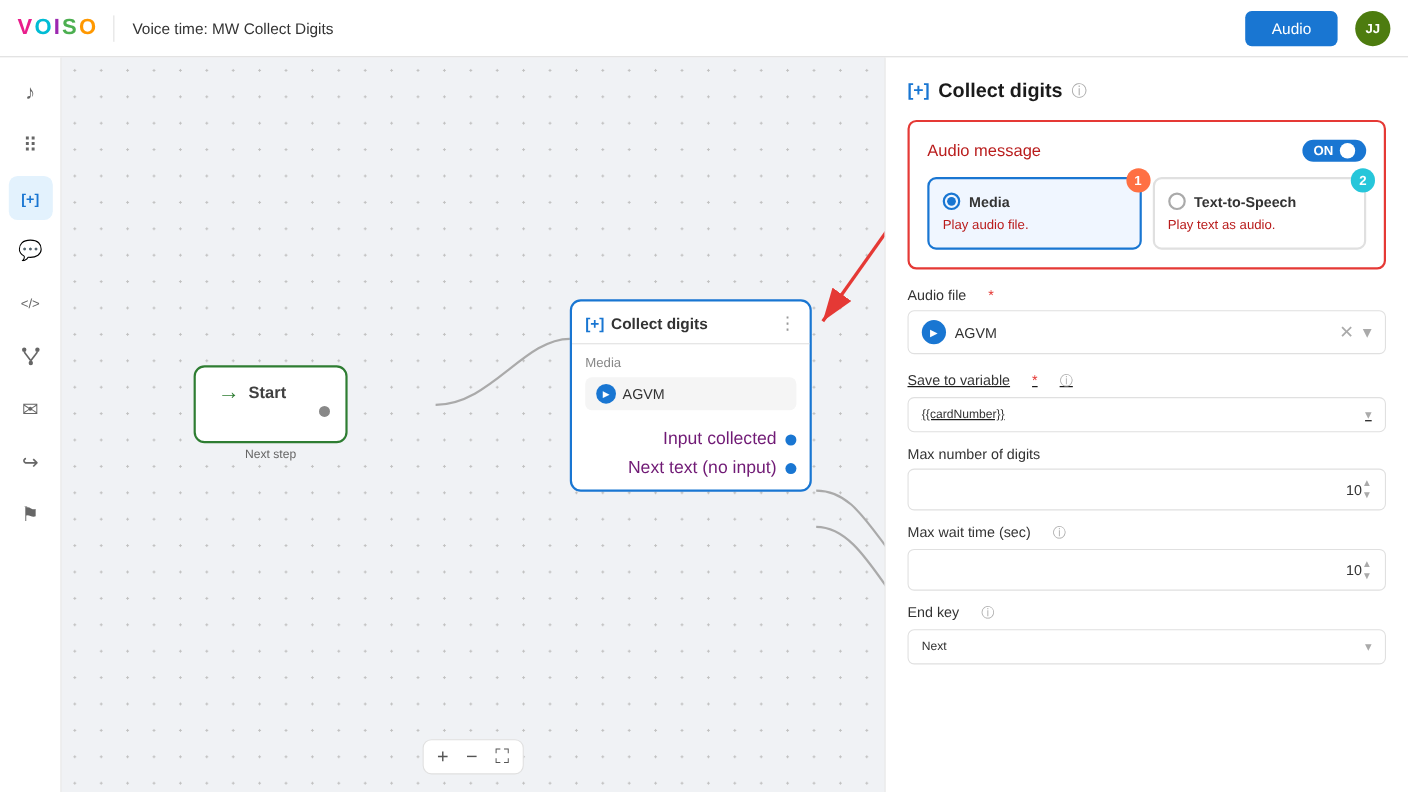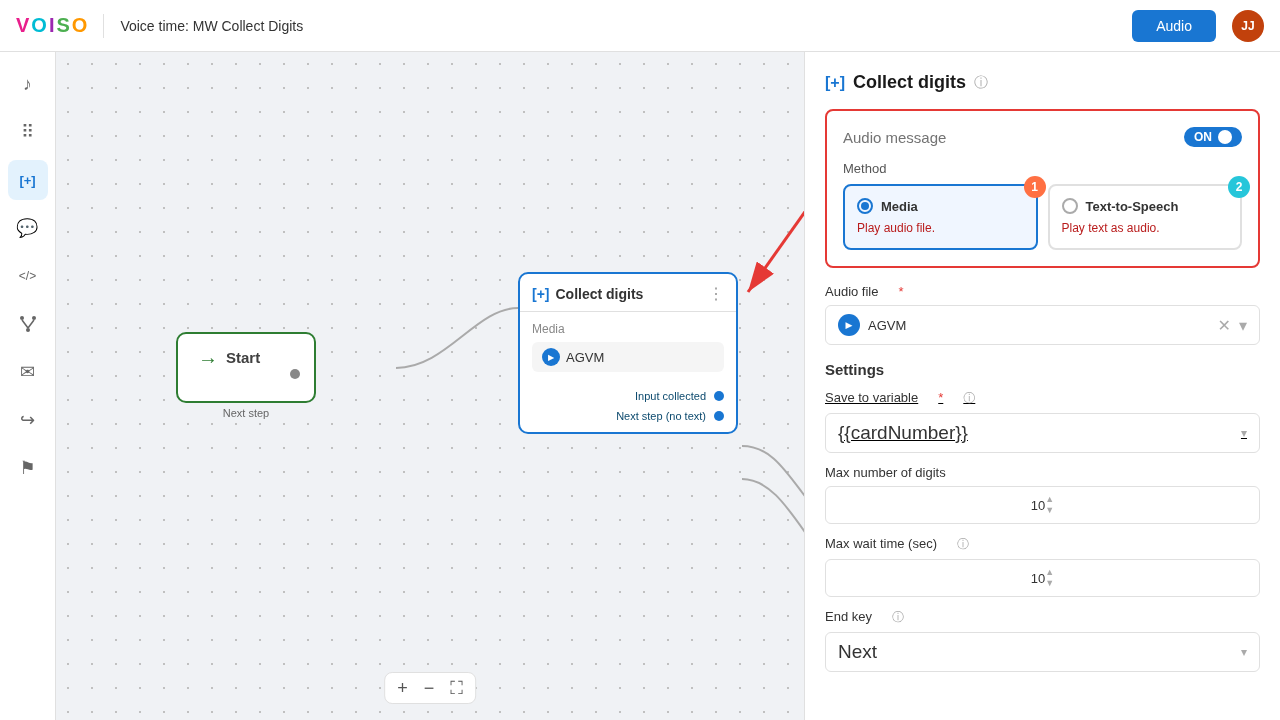--- a/index.html
+++ b/index.html
@@ -35,21 +35,21 @@
       color: #fff;
       border: none;
       border-radius: 6px;
       padding: 8px 24px;
       font-size: 14px;
       font-weight: 500;
       cursor: pointer;
     }
     .avatar {
       width: 32px; height: 32px; border-radius: 50%;
-      background: #c2410c; color: #fff;
+      background: #4d7c0f; color: #fff;
       display: flex; align-items: center; justify-content: center;
       font-size: 12px; font-weight: 700;
     }
 
     
     .main {
       display: flex;
       flex: 1;
       overflow: hidden;
     }
@@ -168,21 +168,21 @@
       display: flex; align-items: center; justify-content: center;
       color: #fff; font-size: 8px;
     }
     .agvm-text { font-size: 13px; color: #333; }
 
     .collect-outputs { padding: 0 12px 10px; }
     .output-row {
       display: flex; align-items: center; justify-content: flex-end;
       gap: 8px; margin-top: 8px;
     }
-    .output-label { font-size: 11px; color: #0c4a6e; }
+    .output-label { font-size: 16px; color: #701a75; }
     .output-dot {
       width: 10px; height: 10px; background: #1976d2; border-radius: 50%;
     }
 
     
     .arrows-svg {
       position: absolute; top: 0; left: 0;
       width: 100%; height: 100%;
       pointer-events: none;
       overflow: visible;
@@ -208,21 +208,21 @@
     .section-box {
       border: 2px solid #e53935;
       border-radius: 8px;
       padding: 16px;
       margin-bottom: 16px;
     }
     .section-header {
       display: flex; align-items: center; justify-content: space-between;
       margin-bottom: 14px;
     }
-    .section-title { font-size: 15px; font-weight: 500; color: #737373; text-align: center; }
+    .section-title { font-size: 15px; font-weight: 500; color: #b91c1c; text-align: center; }
     .toggle-on {
       background: #1976d2; color: #fff;
       border-radius: 20px; padding: 3px 10px;
       font-size: 12px; font-weight: 700;
       display: flex; align-items: center; gap: 6px;
     }
     .toggle-circle {
       width: 14px; height: 14px; background: #fff; border-radius: 50%;
     }
     .method-label { font-size: 13px; color: #555; margin-bottom: 8px; }
@@ -277,27 +277,27 @@
     
     .settings-title { font-size: 15px; font-weight: 600; color: #333; margin-bottom: 12px; }
 
     
     .select-field {
       border: 1px solid #e0e0e0; border-radius: 6px;
       padding: 8px 12px;
       display: flex; align-items: center; justify-content: space-between;
       cursor: pointer;
     }
-    .select-value { font-size: 19px; color: #333; }
+    .select-value { font-size: 11px; color: #333; }
     .select-arrow { color: #aaa; font-size: 12px; }
 
     
     .number-input-wrap {
       border: 1px solid #e0e0e0; border-radius: 6px;
-      display: flex; align-items: center; justify-content: center;
+      display: flex; align-items: center; justify-content: flex-end;
       padding: 0 12px;
       height: 38px;
     }
     .number-val { font-size: 13px; color: #333; }
     .number-arrows { display: flex; flex-direction: column; }
     .num-up, .num-dn {
       font-size: 9px; color: #aaa; cursor: pointer; line-height: 1.2;
     }
 
     
@@ -387,21 +387,21 @@
           <div class="play-icon-small">▶</div>
           <span class="agvm-text">AGVM</span>
         </div>
       </div>
       <div class="collect-outputs">
         <div class="output-row">
           <span class="output-label">Input collected</span>
           <div class="output-dot"></div>
         </div>
         <div class="output-row">
-          <span class="output-label">Next step (no text)</span>
+          <span class="output-label">Next text (no input)</span>
           <div class="output-dot"></div>
         </div>
       </div>
     </div>
 
     <div class="canvas-controls">
       <button class="canvas-ctrl-btn">+</button>
       <button class="canvas-ctrl-btn">−</button>
       <button class="canvas-ctrl-btn">⛶</button>
     </div>
@@ -416,21 +416,20 @@
     </div>
 
     <div class="section-box">
       <div class="section-header">
         <span class="section-title">Audio message</span>
         <div class="toggle-on">
           <span>ON</span>
           <div class="toggle-circle"></div>
         </div>
       </div>
-      <div class="method-label">Method</div>
       <div class="method-options">
 
         <div class="method-card selected">
           <div class="method-card-header">
             <div class="radio-circle">
               <div class="radio-inner"></div>
             </div>
             <span class="method-name">Media</span>
           </div>
           <span class="method-desc">Play audio file.</span>
@@ -457,21 +456,20 @@
         <div class="play-icon-med">▶</div>
         <span class="audio-name">AGVM</span>
         <div class="audio-actions">
           <span class="audio-x">✕</span>
           <span class="audio-arrow">▾</span>
         </div>
       </div>
     </div>
 
     <div class="field-section">
-      <div class="settings-title">Settings</div>
 
       <div style="margin-bottom:12px;text-decoration:underline;">
         <div class="field-label">
           <span>Save to variable</span>
           <span class="required">*</span>
           <span class="field-info">ⓘ</span>
         </div>
         <div class="select-field">
           <span class="select-value">{{cardNumber}}</span>
           <span class="select-arrow">▾</span>

